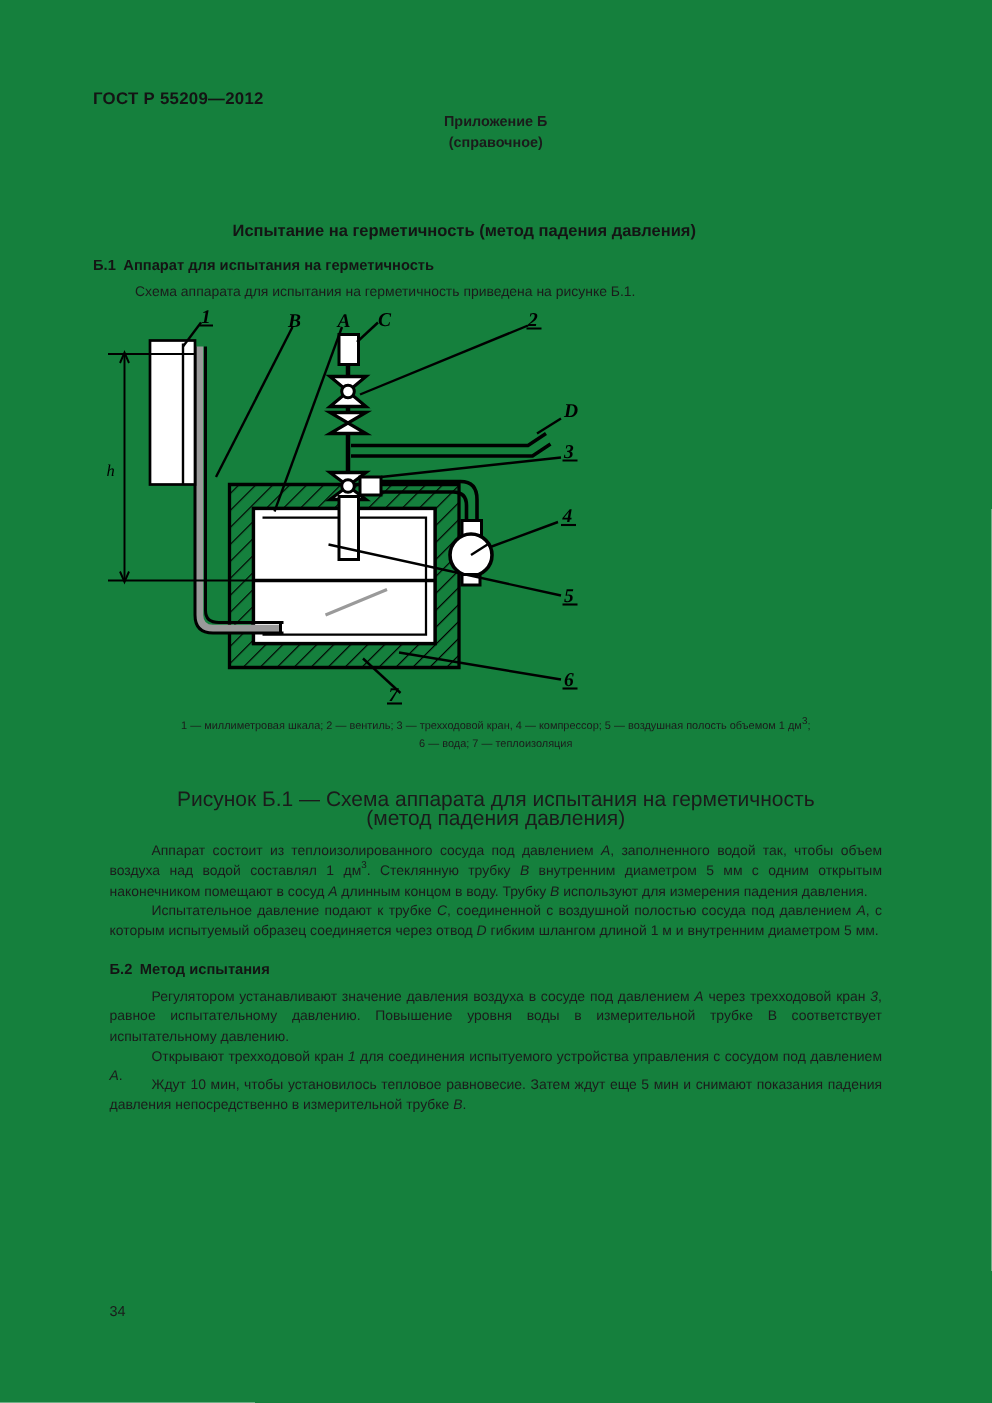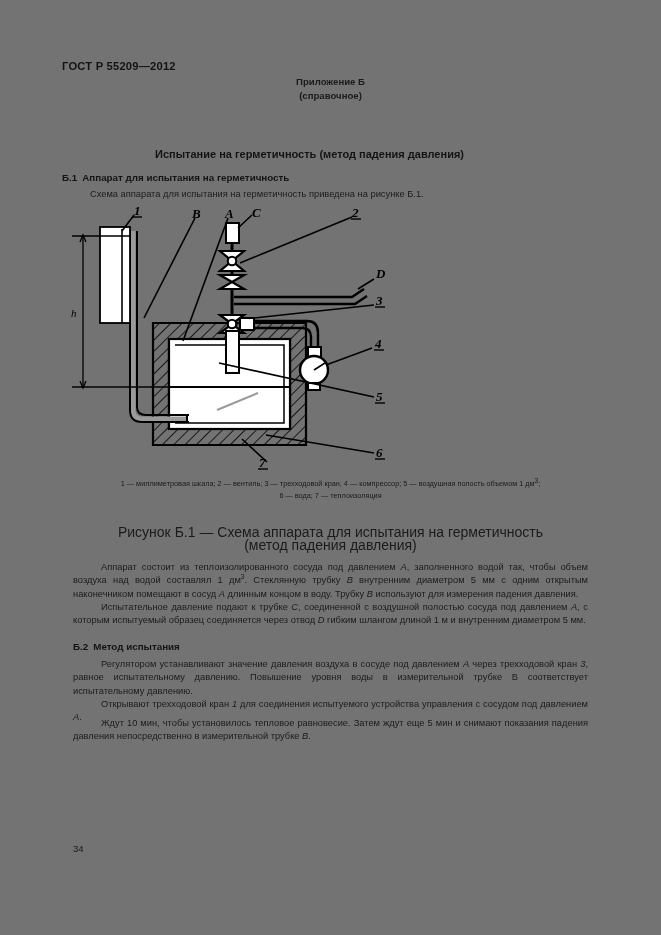--- a/index.html
+++ b/index.html
@@ -12,21 +12,21 @@
     height: 935px;
     position: relative;
     font-family: "Liberation Sans", sans-serif;
     color: #1b1b1b;
     overflow: hidden;
   }
   .page {
     position: absolute;
     left: 0; top: 0;
     width: 661px; height: 935px;
-    background: #737373;
+    background: #15803d;
   }
   .std-header {
     position: absolute;
     left: 62px; top: 60px;
     font-size: 11.2px;
     font-weight: bold;
     letter-spacing: 0.2px;
     color: #141414;
   }
   .annex-block {
@@ -86,21 +86,21 @@
     position: absolute;
     left: 62px; top: 526px;
     width: 537px;
     text-align: center;
     font-size: 14px;
     line-height: 13px;
     color: #1b1b1b;
   }
   .page-num {
     position: absolute;
-    left: 73px; top: 843px;
+    left: 73px; top: 869px;
     font-size: 9.6px;
     color: #1b1b1b;
   }
   svg { display: block; }
   .lbl { font-family: "Liberation Serif", serif; font-style: italic; font-weight: bold; font-size: 13px; fill:#000; }
   .lblnum { font-family: "Liberation Serif", serif; font-style: italic; font-weight: bold; font-size: 13px; fill:#000; }
   .lblh { font-family: "Liberation Serif", serif; font-style: italic; font-size: 11px; fill:#000; }
 </style>
 </head>
 <body>

